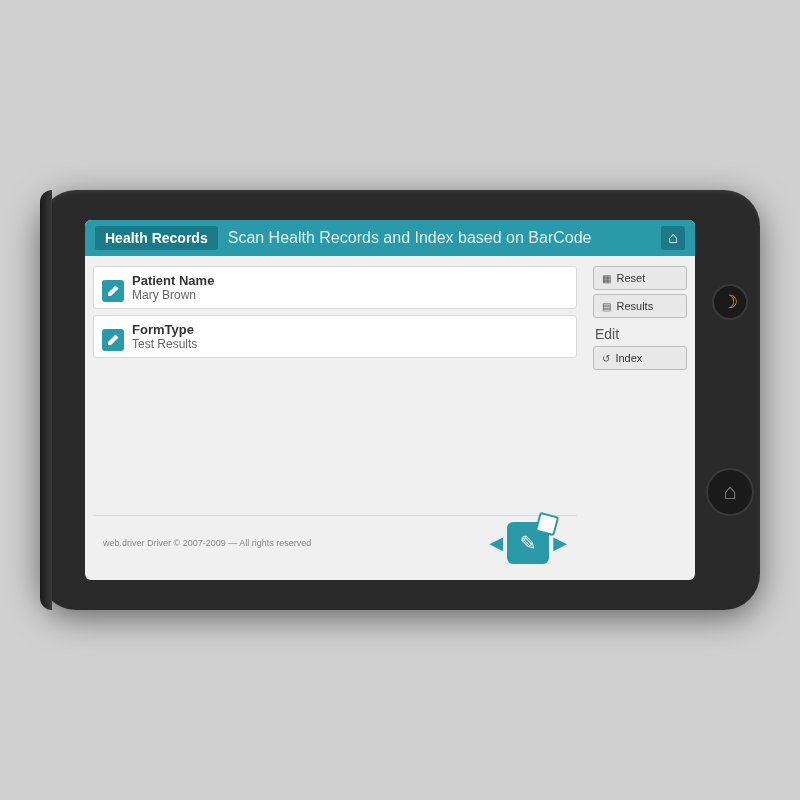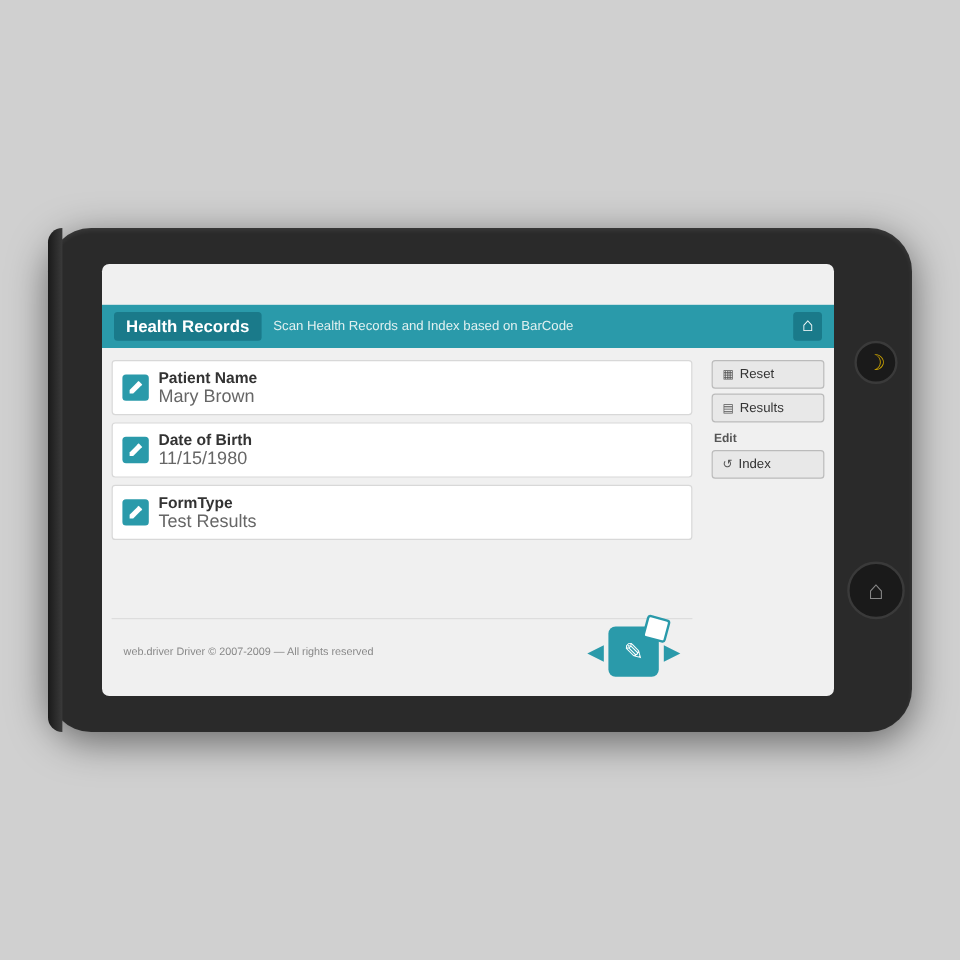--- a/index.html
+++ b/index.html
@@ -88,36 +88,35 @@
       margin-right: 20px;
     }
 
     .header {
       background: #2a9aaa;
       height: 36px;
       display: flex;
       align-items: center;
       padding: 10px 10px;
       flex-shrink: 0;
-      margin-top: 34px;
     }
 
     .header-title {
       color: #fff;
       font-weight: bold;
       font-size: 14px;
       background: #1a7a8a;
       padding: 4px 10px;
       border-radius: 3px;
       margin-right: 10px;
     }
 
     .header-subtitle {
       color: #e0f0f0;
-      font-size: 11px;
+      font-size: 16px;
       flex: 1;
     }
 
     .header-home-icon {
       color: #fff;
       font-size: 16px;
       background: #1a7a8a;
       padding: 3px 7px;
       border-radius: 3px;
       cursor: pointer;
@@ -137,21 +136,21 @@
       gap: 6px;
       overflow: hidden;
     }
 
     .field-row {
       background: #fff;
       border: 1px solid #d8d8d8;
       border-radius: 3px;
       padding: 6px 8px;
       display: flex;
-      align-items: center;
+      align-items: flex-end;
       gap: 8px;
       cursor: pointer;
     }
 
     .field-icon {
       width: 22px;
       height: 22px;
       background: #2a9aaa;
       border-radius: 3px;
       display: flex;
@@ -171,21 +170,21 @@
       flex-direction: column;
     }
 
     .field-label {
       font-size: 13px;
       font-weight: bold;
       color: #333;
     }
 
     .field-value {
-      font-size: 15px;
+      font-size: 12px;
       color: #666;
     }
 
     .sidebar {
       width: 110px;
       padding: 10px 8px;
       display: flex;
       flex-direction: column;
       gap: 4px;
       flex-shrink: 0;
@@ -204,25 +203,24 @@
       gap: 5px;
       text-align: left;
     }
 
     .sidebar-button .btn-icon {
       font-size: 10px;
       color: #555;
     }
 
     .sidebar-edit-label {
-      font-size: 10px;
+      font-size: 14px;
       color: #555;
       margin-top: 4px;
       padding-left: 2px;
-      font-weight: bold;
     }
 
     .footer-area {
       padding: 6px 10px;
       display: flex;
       align-items: center;
       justify-content: space-between;
       background: #f0f0f0;
       border-top: 1px solid #ddd;
     }
@@ -298,32 +296,20 @@
               <polygon points="2,12 2,9 9,2 12,5 5,12"></polygon>
               <line x1="9" y1="2" x2="12" y2="5" stroke="white" stroke-width="1.5"></line>
             </svg>
           </div>
           <div class="field-content">
             <span class="field-label">Patient Name</span>
             <span class="field-value">Mary Brown</span>
           </div>
         </div>
 
-        <div class="field-row">
-          <div class="field-icon">
-            <svg viewBox="0 0 14 14">
-              <polygon points="2,12 2,9 9,2 12,5 5,12"></polygon>
-              <line x1="9" y1="2" x2="12" y2="5" stroke="white" stroke-width="1.5"></line>
-            </svg>
-          </div>
-          <div class="field-content">
-            <span class="field-label">Date of Birth</span>
-            <span class="field-value">11/15/1980</span>
-          </div>
-        </div>
 
         <div class="field-row">
           <div class="field-icon">
             <svg viewBox="0 0 14 14">
               <polygon points="2,12 2,9 9,2 12,5 5,12"></polygon>
               <line x1="9" y1="2" x2="12" y2="5" stroke="white" stroke-width="1.5"></line>
             </svg>
           </div>
           <div class="field-content">
             <span class="field-label">FormType</span>

